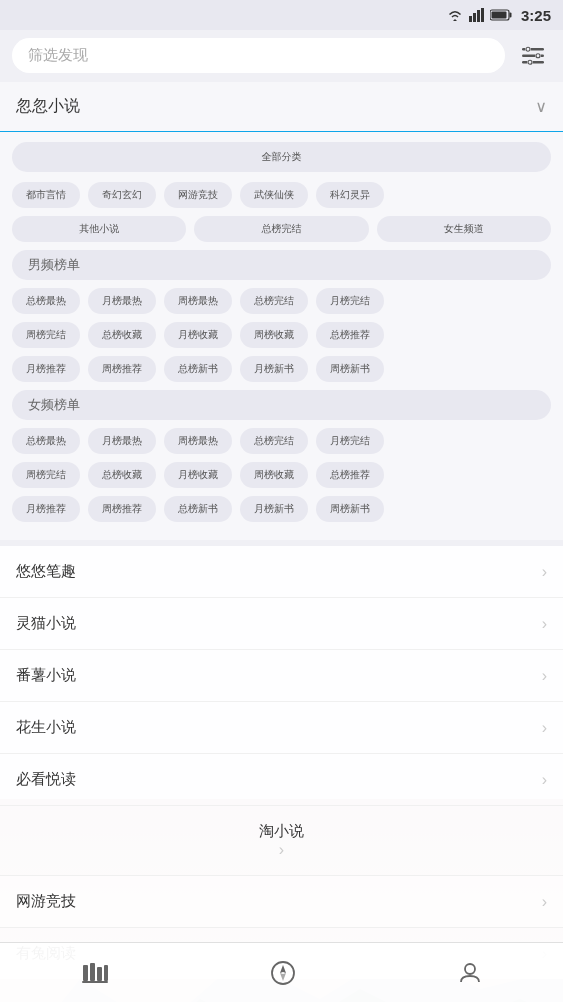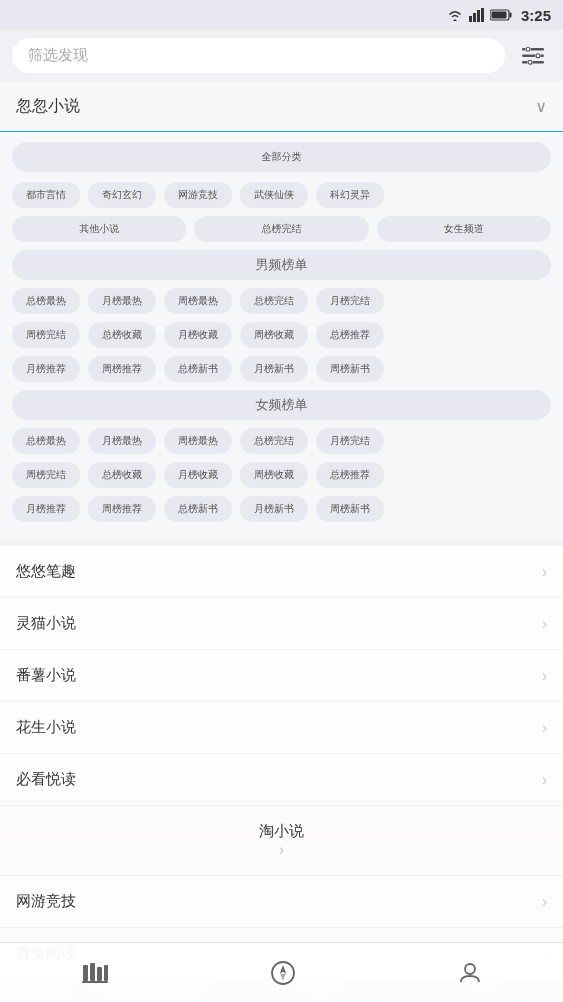--- a/index.html
+++ b/index.html
@@ -133,21 +133,20 @@
       text-align: center;
     }
 
     
     .section-label {
       display: block;
       width: 100%;
       background: #e8e8f0;
       border-radius: 16px;
       padding: 6px 16px;
-      text-align: center;
       font-size: 13px;
       color: #666;
       margin-bottom: 8px;
       margin-top: 4px;
     }
 
     
     .list-section {
       background: #fff;
       margin-top: 6px;

